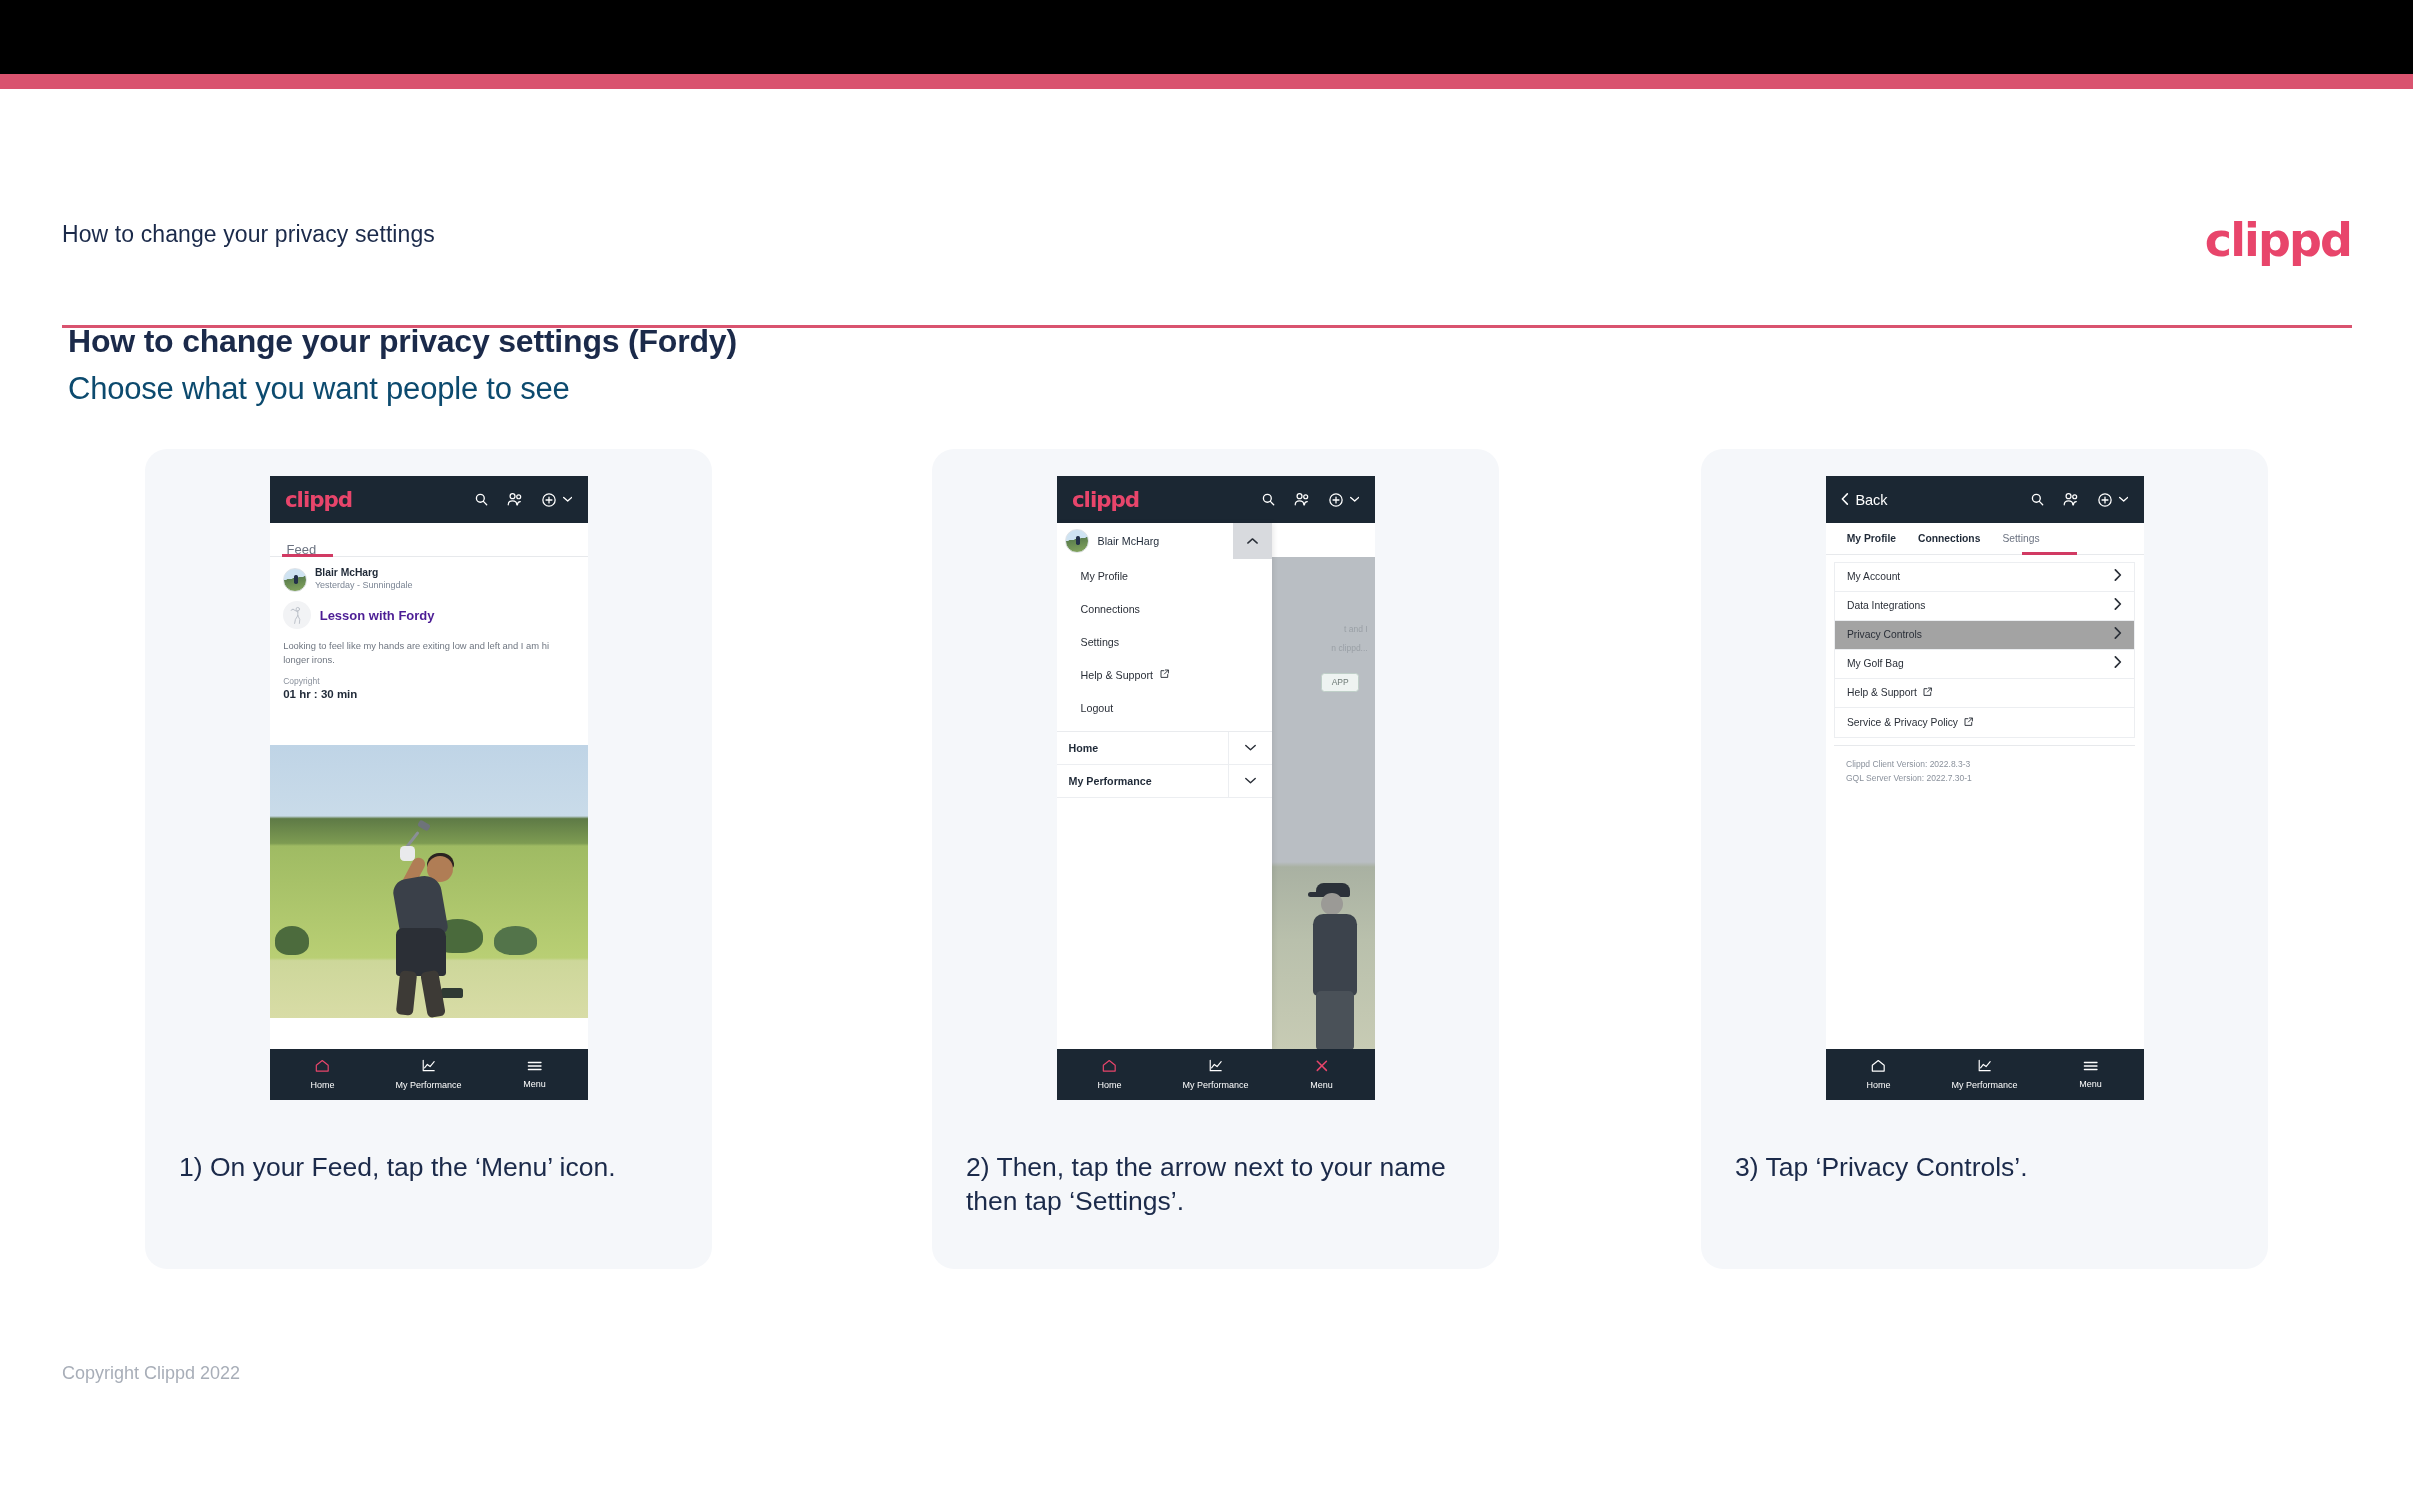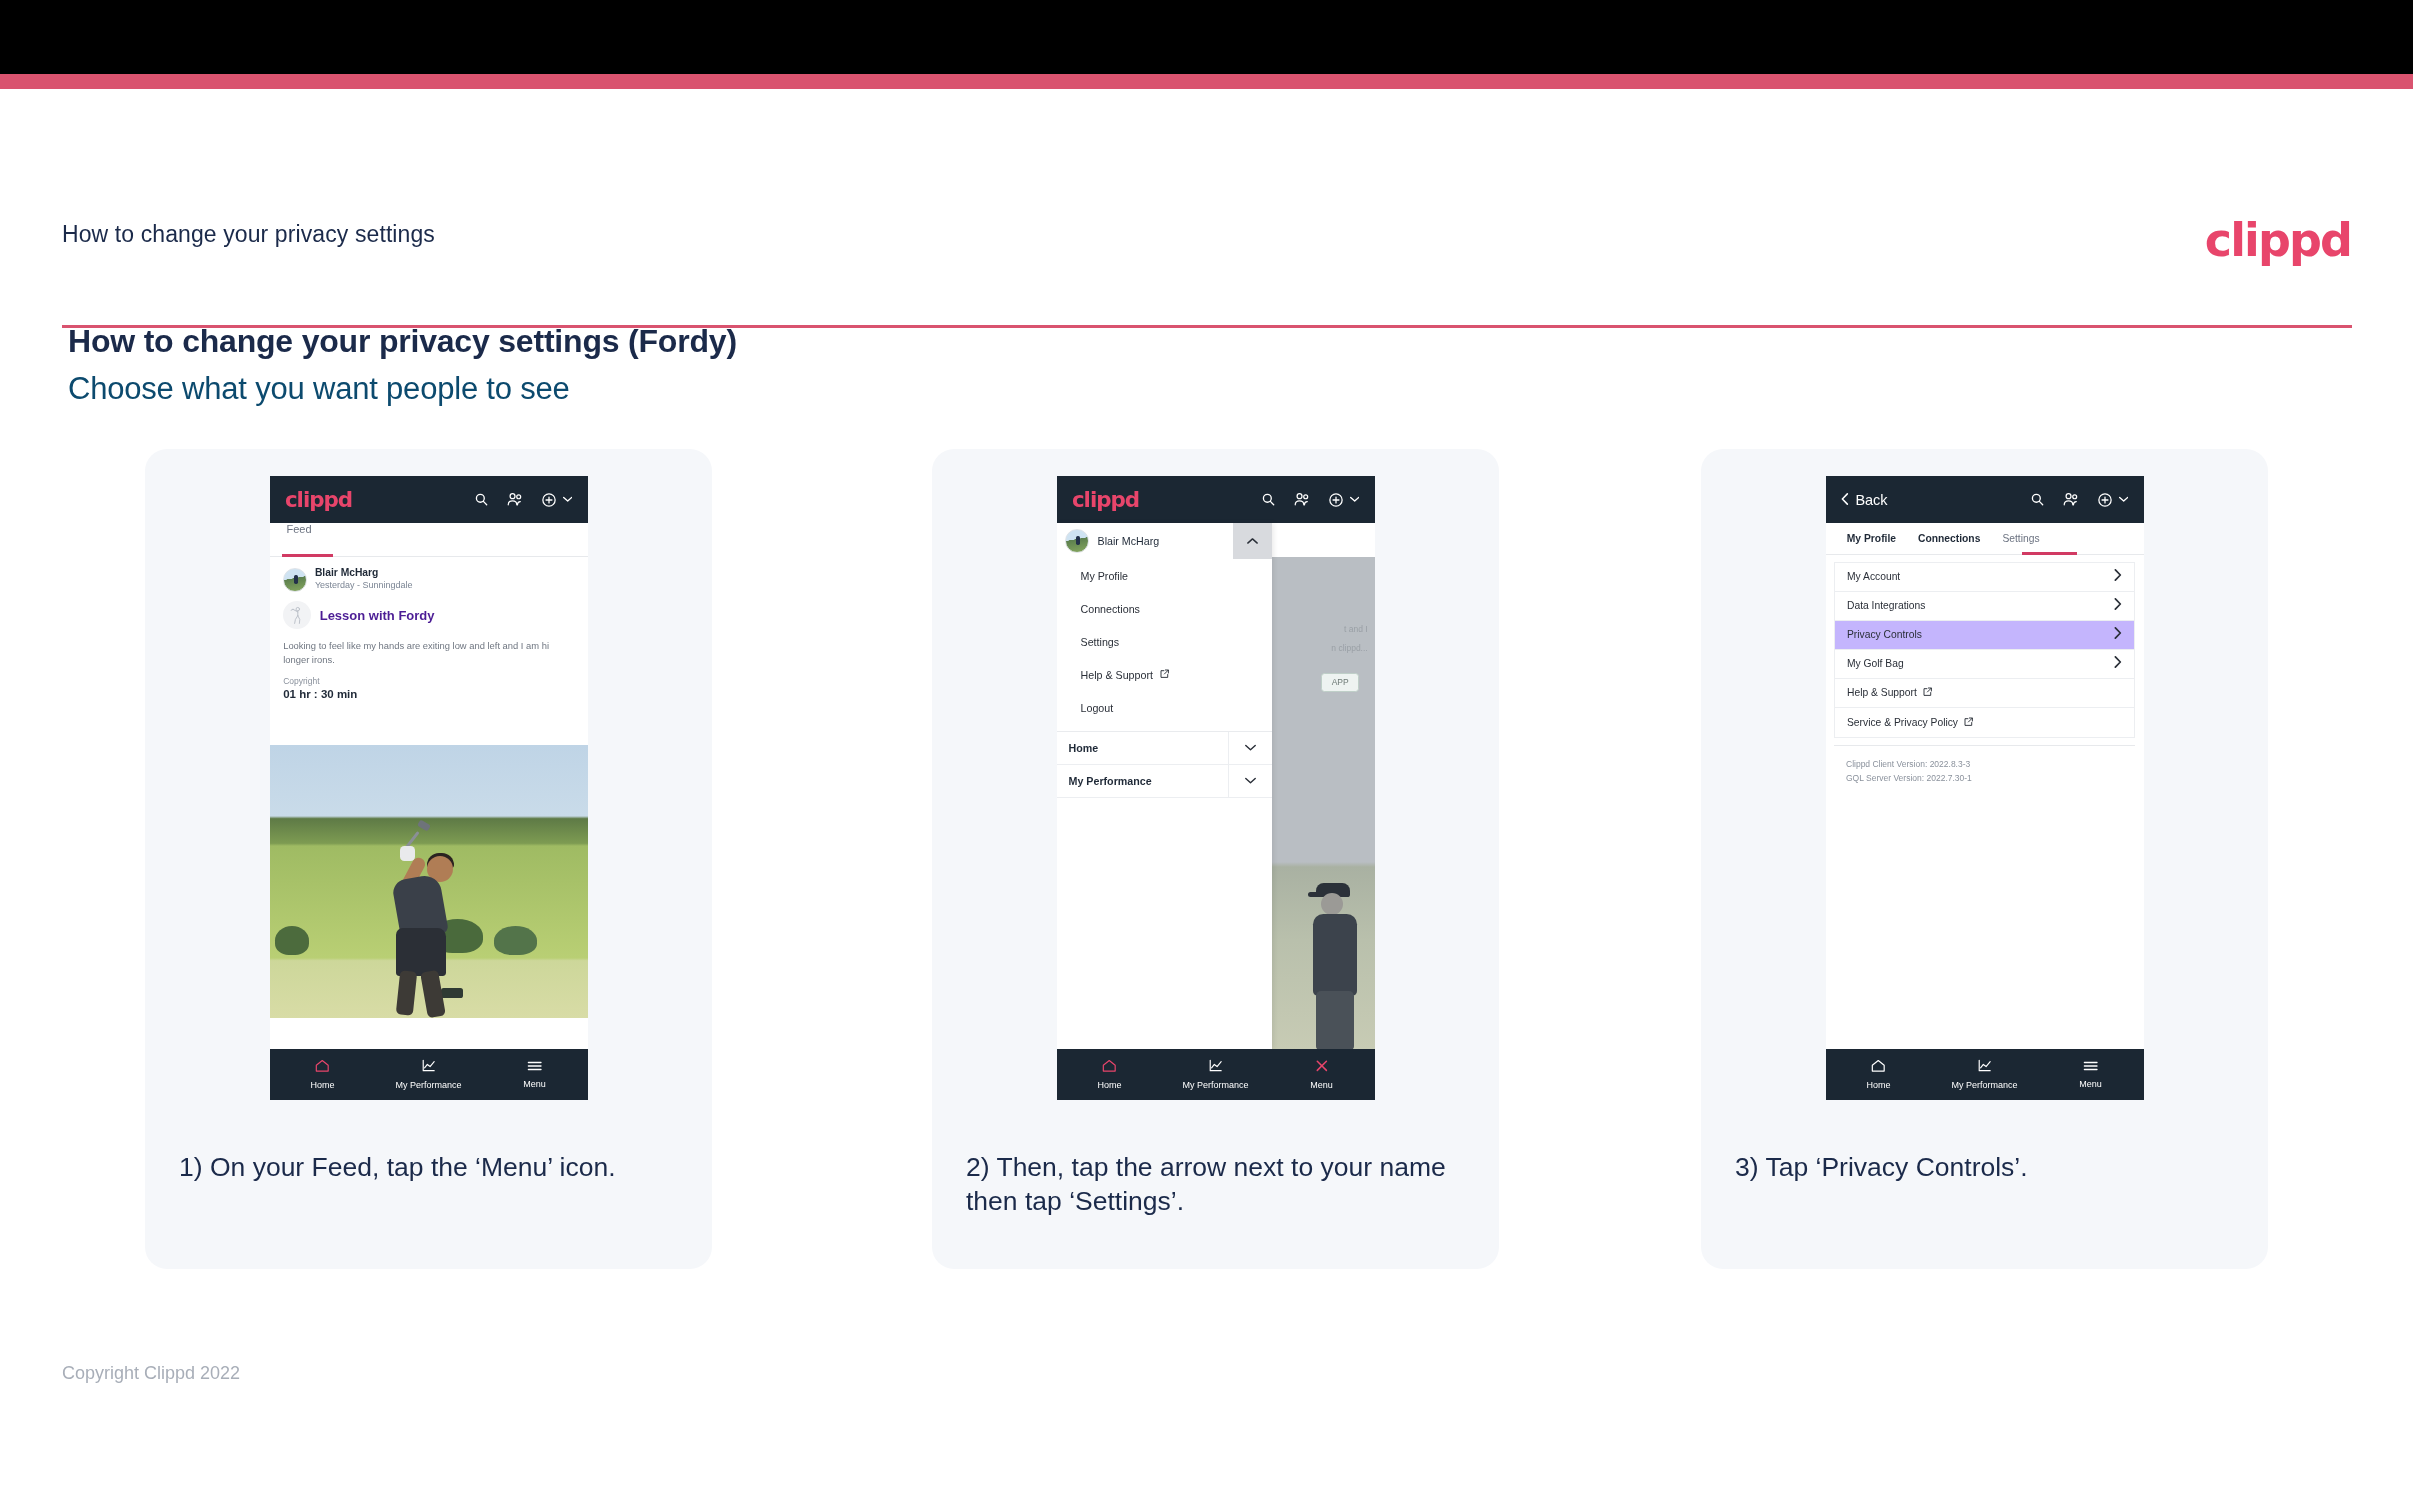--- a/index.html
+++ b/index.html
@@ -73,21 +73,21 @@
   .appbar .back .chev { font-size:15.4px; line-height:1; }
   .appbar .icons { margin-left:auto; display:flex; align-items:center; gap:18px; }
   .appbar .icons svg { display:block; }
   .chev-dn { color:#fff; font-size:9.4px; margin-left:-12px; }
 
   
   .tabsrow {
     height:34px; background:#fff; display:flex; align-items:flex-start;
     padding-left:17px; position:relative; border-bottom:0.9px solid #e7e9ec;
   }
-  .tabsrow .tab { font-size:11px; color:#6b7280; padding-top:0; }
+  .tabsrow .tab { font-size:13px; color:#6b7280; padding-top:19px; }
   .tab-underline { position:absolute; left:12px; bottom:-0.9px; width:51px; height:2.6px; background:#d13a63; }
 
   .post { padding:10.3px 13.7px 0 13.7px; background:#fff; }
   .post-head { display:flex; align-items:center; gap:7.7px; }
   .avatar {
     width:24px; height:24px; border-radius:50%;
     background:linear-gradient(170deg,#cfe3f2 0%,#cfe3f2 42%,#5c7f4e 43%,#86a85f 100%);
     position:relative; overflow:hidden; flex:0 0 auto;
     border:0.9px solid #dfe3e8;
   }
@@ -199,21 +199,21 @@
   .p3-tab { font-size:10.3px; color:#1f2937; font-weight:600; padding:0 11px; }
   .p3-tab.active { color:#6b7280; font-weight:400; }
   .p3-tab-underline { position:absolute; bottom:-0.9px; left:196px; width:55px; height:2.6px; background:#d13a63; }
 
   .settings-list { margin:6.8px 8.5px 0 8.5px; border:0.9px solid #eceef1; background:#fff; }
   .srow {
     height:29px; display:flex; align-items:center; padding:0 12px;
     font-size:10.3px; color:#2a2f38; border-bottom:0.9px solid #eceef1; gap:6px;
   }
   .srow:last-child { border-bottom:none; }
-  .srow.sel { background:#c4b5fd; }
+  .srow.sel { background:#a3a3a3; }
   .srow .chev-r { margin-left:auto; font-size:12px; color:#2a2f38; font-weight:700; }
   .versions { margin:12px 0 0 20.5px; }
   .versions div { font-size:8.5px; color:#8a919c; line-height:1.6; }
   .ver-rule { margin:7.7px 8.5px 0 8.5px; height:0.9px; background:#e7e9ec; }
 
   
   .caption {
     position:absolute; top:701px; left:34px; right:21px;
     font-size:26.5px; color:#1b2a4a; line-height:1.3; font-weight:400;
   }

